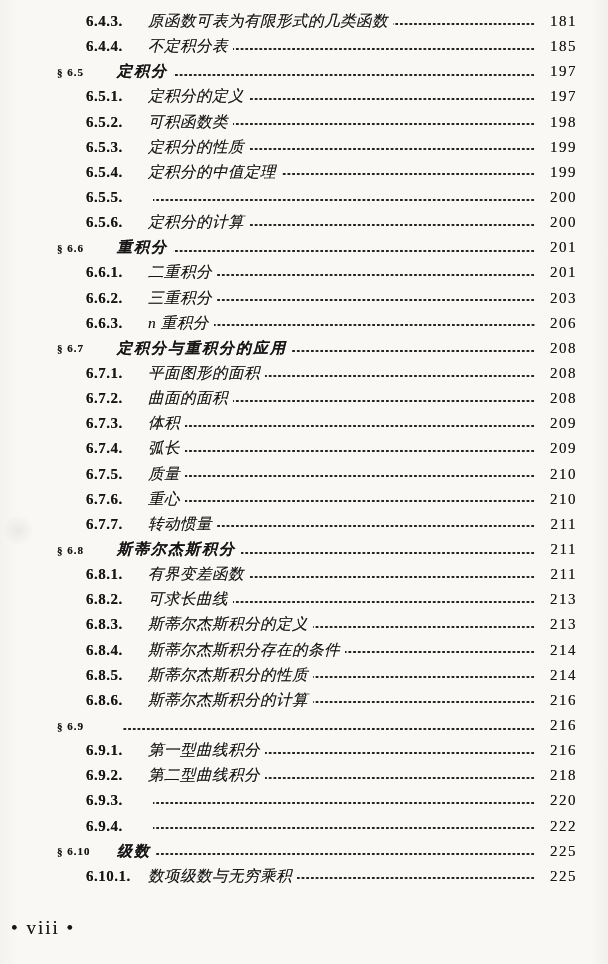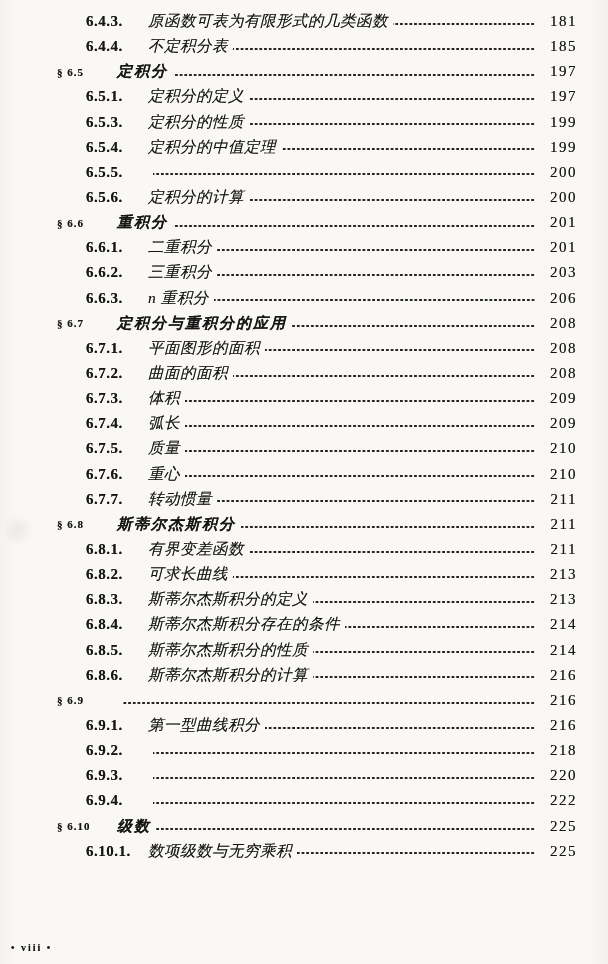--- a/index.html
+++ b/index.html
@@ -85,23 +85,23 @@
   .row.section .title {
     font-size: 15px;
     letter-spacing: 2px;
     text-shadow: 0 0 0.6px rgba(0,0,0,0.65);
   }
   .row.section .leader { margin-top: 6px; }
   .row.section .page-num { font-weight: normal; }
   .footer {
     position: absolute;
     left: 11px;
-    bottom: 11px;
-    font-size: 10px;
-    font-weight: bold;
+    bottom: 25px;
+    font-size: 19px;
+    font-weight: normal;
     letter-spacing: 2px;
     text-shadow: 0 0 0.5px rgba(0,0,0,0.5);
   }
 </style>
 </head>
 <body>
 
 <div class="page">
   <div class="toc">
       <div class="row">
@@ -122,20 +122,26 @@
         <span class="leader"></span>
         <span class="page-num">197</span>
       </div>
       <div class="row">
         <span class="num">6.5.1.</span>
         <span class="title">定积分的定义</span>
         <span class="leader"></span>
         <span class="page-num">197</span>
       </div>
       <div class="row">
+        <span class="num">6.5.2.</span>
+        <span class="title">可积函数类</span>
+        <span class="leader"></span>
+        <span class="page-num">198</span>
+      </div>
+      <div class="row">
         <span class="num">6.5.3.</span>
         <span class="title">定积分的性质</span>
         <span class="leader"></span>
         <span class="page-num">199</span>
       </div>
       <div class="row">
         <span class="num">6.5.4.</span>
         <span class="title">定积分的中值定理</span>
         <span class="leader"></span>
         <span class="page-num">199</span>
@@ -271,20 +277,21 @@
         <span class="page-num">216</span>
       </div>
       <div class="row">
         <span class="num">6.9.1.</span>
         <span class="title">第一型曲线积分</span>
         <span class="leader"></span>
         <span class="page-num">216</span>
       </div>
       <div class="row">
         <span class="num">6.9.2.</span>
+        <span class="title">第二型曲线积分</span>
         <span class="leader"></span>
         <span class="page-num">218</span>
       </div>
       <div class="row">
         <span class="num">6.9.3.</span>
         <span class="leader"></span>
         <span class="page-num">220</span>
       </div>
       <div class="row">
         <span class="num">6.9.4.</span>

